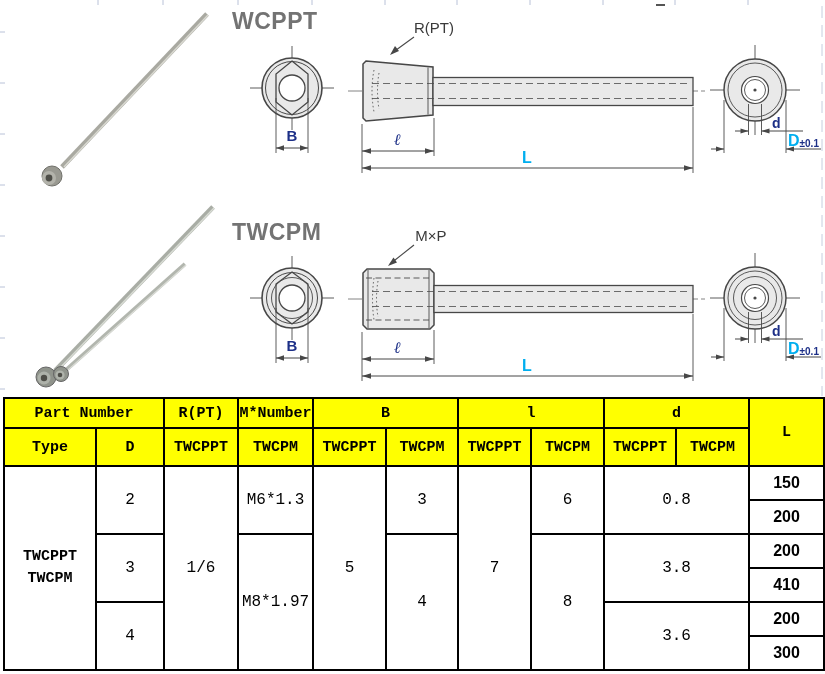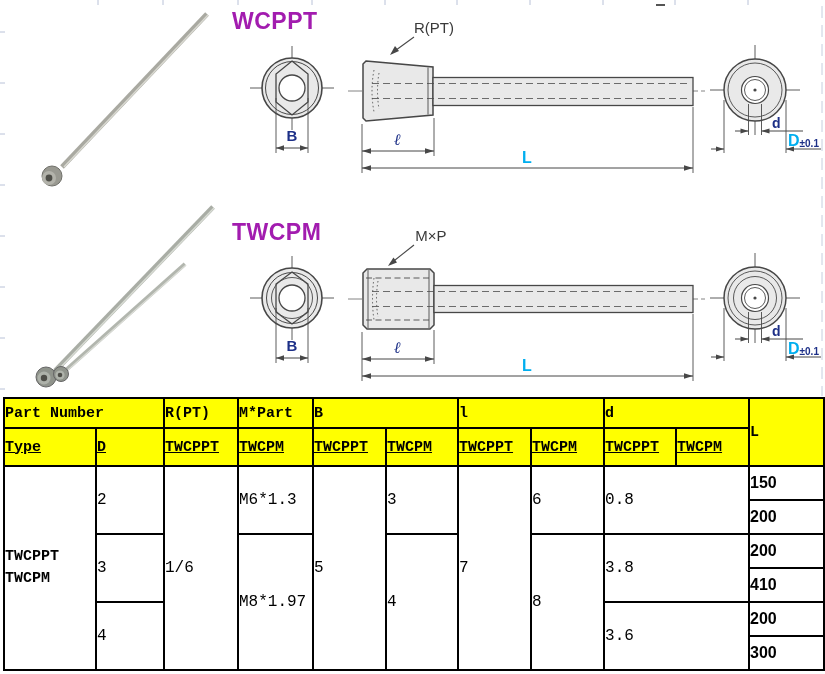--- a/index.html
+++ b/index.html
@@ -1,36 +1,36 @@
 <!DOCTYPE html>
 <html><head>
 <meta charset="utf-8">
 <style>
   html,body{margin:0;padding:0;background:#fff;}
   #page{position:relative;width:825px;height:674px;background:#ffffff;overflow:hidden;
         font-family:"Liberation Sans",sans-serif;}
   .series-title{position:absolute;font:bold 23px "Liberation Sans",sans-serif;
-        color:#a21caf;letter-spacing:.5px;}
+        color:#737373;letter-spacing:.5px;}
   svg text{user-select:none;}
   .dim-navy{fill:#1c2f87;font:bold 15px "Liberation Sans",sans-serif;}
   .dim-cyan{fill:#00aeef;font:bold 16px "Liberation Sans",sans-serif;}
   .dim-dark{fill:#3a3a3a;font:15px "Liberation Sans",sans-serif;}
   .dim-ell{fill:#1c2f87;font:italic 16px "DejaVu Serif",serif;}
   .tol{fill:#1c2f87;font:bold 10px "Liberation Sans",sans-serif;}
   .line{stroke:#474747;}
   .thin{stroke:#4a4a4a;stroke-width:.9;}
   .arr{fill:#474747;stroke:none;}
   .part{fill:#e9e9e9;stroke:#474747;}
 
   table#spec{position:absolute;left:3px;top:397px;width:820px;border-collapse:collapse;
         table-layout:fixed;}
-  #spec td{border:2px solid #000;vertical-align:middle;padding:0;
+  #spec td{border:2px solid #000;text-align:center;vertical-align:middle;padding:0;
         font:16px "Liberation Mono","DejaVu Sans Mono",monospace;color:#000;margin-left:39px;}
   #spec tr.h1{height:30px;}
-  #spec tr.h2{height:38px;text-decoration:underline;}
+  #spec tr.h2{height:38px;}
   #spec tr.dr{height:34px;}
   #spec td.hd{background:#ffff00;font:bold 15px "Liberation Mono","DejaVu Sans Mono",monospace;}
   #spec td.typec{font:bold 15px "Liberation Mono","DejaVu Sans Mono",monospace;white-space:pre-line;line-height:1.45;}
   #spec td.Lcell{font:bold 16px "Liberation Sans",sans-serif;}
 </style>
 </head>
 <body>
 
 <div id="page">
 
@@ -230,21 +230,21 @@
       <col style="width:73px">
         <col style="width:73px">
         <col style="width:72px">
       <col style="width:73px">
         <col style="width:75px">
     </colgroup>
     <tbody>
         <tr class="h1">
       <td class="hd" colspan="2">Part Number</td>
       <td class="hd">R(PT)</td>
-      <td class="hd">M*Part</td>
+      <td class="hd">M*Number</td>
       <td class="hd" colspan="2">B</td>
       <td class="hd" colspan="2">l</td>
       <td class="hd" colspan="2">d</td>
       <td class="hd" rowspan="2">L</td>
     </tr>
     <tr class="h2">
       <td class="hd">Type</td>
       <td class="hd">D</td>
       <td class="hd">TWCPPT</td>
       <td class="hd">TWCPM</td>

